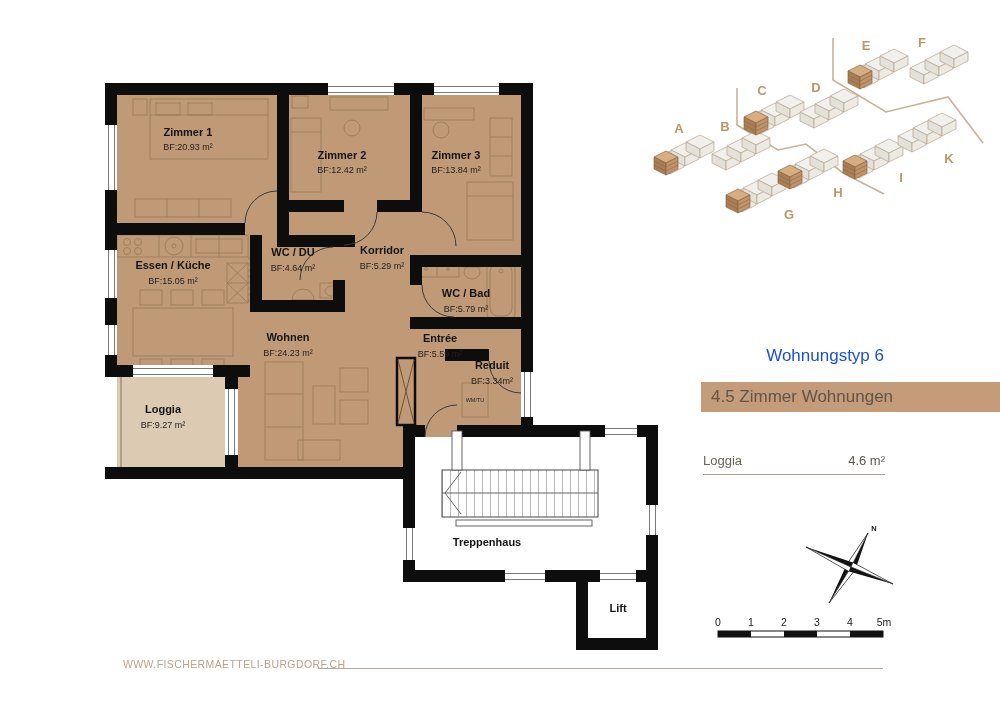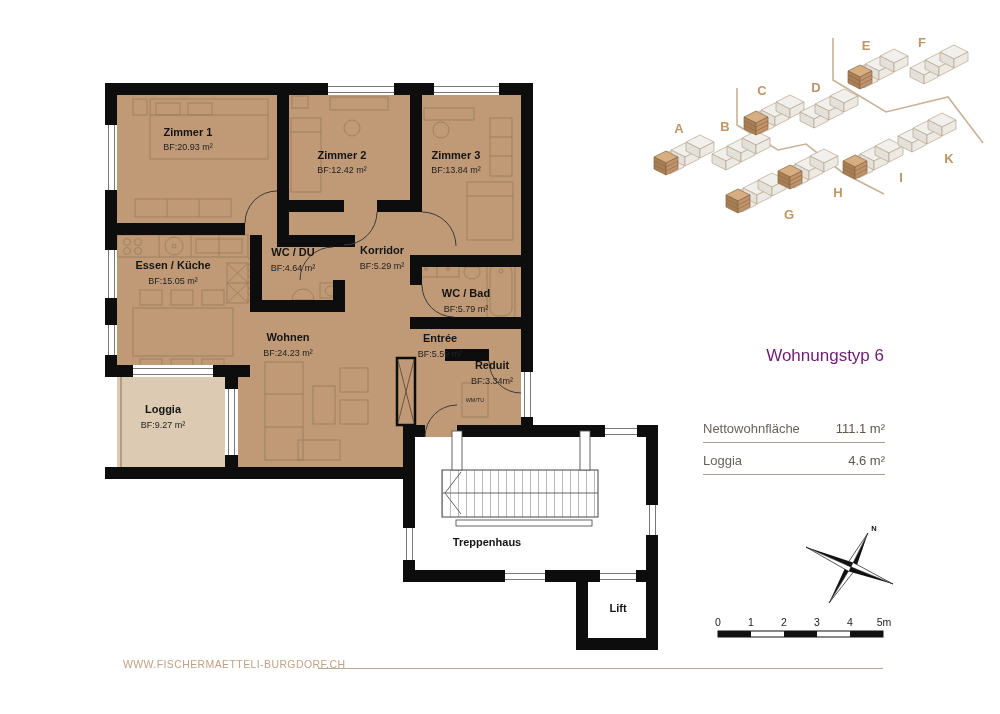--- a/index.html
+++ b/index.html
@@ -30,21 +30,21 @@
   .road{stroke:#c9b297;stroke-width:1.6;fill:none;}
   .letter{font-weight:bold;font-size:13px;fill:#bf9668;text-anchor:middle;}
 
   
   .cd{fill:#111;}
   .cl{fill:#fff;stroke:#111;stroke-width:.7;}
   .north{font-weight:bold;font-size:7.5px;fill:#111;text-anchor:middle;}
   .tick{font-size:10.5px;fill:#1a1a1a;text-anchor:middle;}
 
   
-  .info-title{position:absolute;top:346px;right:116px;font-size:17px;color:#701a75;}
+  .info-title{position:absolute;top:346px;right:116px;font-size:17px;color:#1d4ed8;}
   .banner{position:absolute;left:701px;top:382px;right:0;height:30px;background:#c49c79;
           line-height:30px;padding-left:10px;font-size:17px;color:#60544a;}
   .inforow{position:absolute;left:703px;width:182px;height:21px;
            border-bottom:1px solid #a89f92;font-size:13px;color:#6a635a;}
   .inforow .val{float:right;color:#5d574e;}
   #row-0{top:421px;} #row-1{top:453px;}
 
   
   .footer-text{position:absolute;left:123px;top:658px;font-size:10.5px;font-weight:normal;
                letter-spacing:.4px;color:#c0a184;}
@@ -336,24 +336,21 @@
     <text class="tick" x="718" y="626">0</text>
     <text class="tick" x="751" y="626">1</text>
     <text class="tick" x="784" y="626">2</text>
     <text class="tick" x="817" y="626">3</text>
     <text class="tick" x="850" y="626">4</text>
     <text class="tick" x="884" y="626">5m</text>
   </g>
 </svg>
 
   <div class="info-title">Wohnungstyp 6</div>
-  <div class="inforow" id="row-0">
-    <span>Nettowohnfläche</span>
-    <span class="val">111.1 m²</span>
-  </div>
+  <div class="banner">4.5 Zimmer Wohnungen</div>
   <div class="inforow" id="row-1">
     <span>Loggia</span>
     <span class="val">4.6 m²</span>
   </div>
 
   <div class="footer-text">WWW.FISCHERMAETTELI-BURGDORF.CH</div>
   <div class="footer-line"></div>
 
 </div>
 

